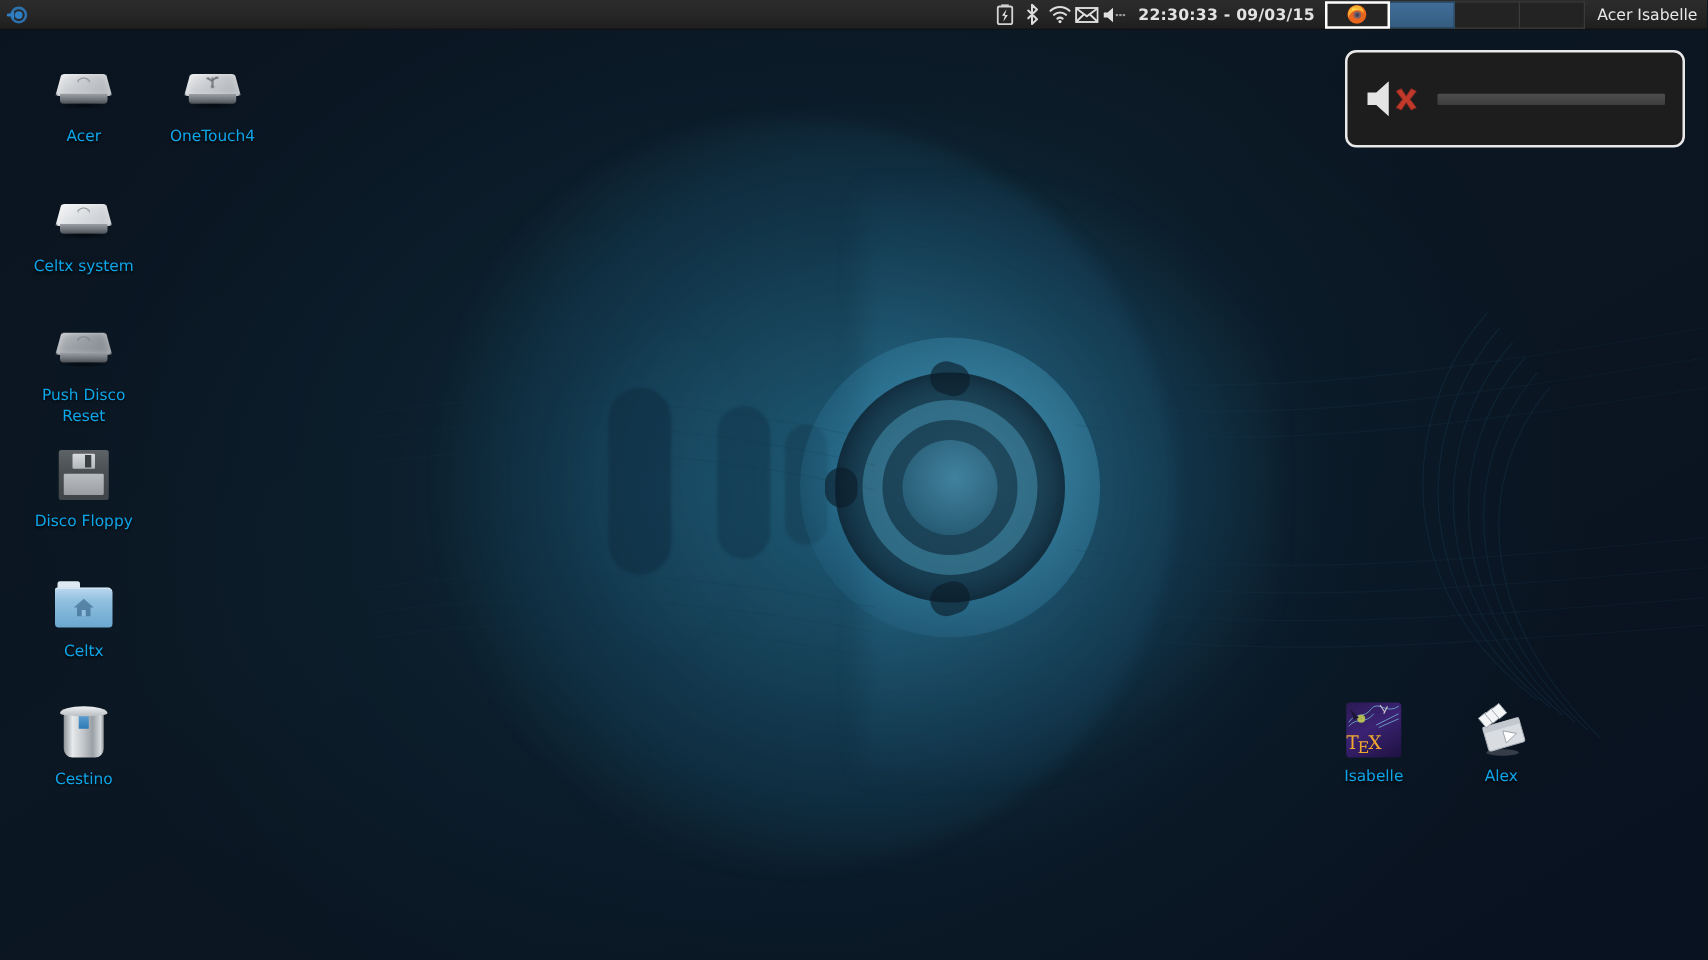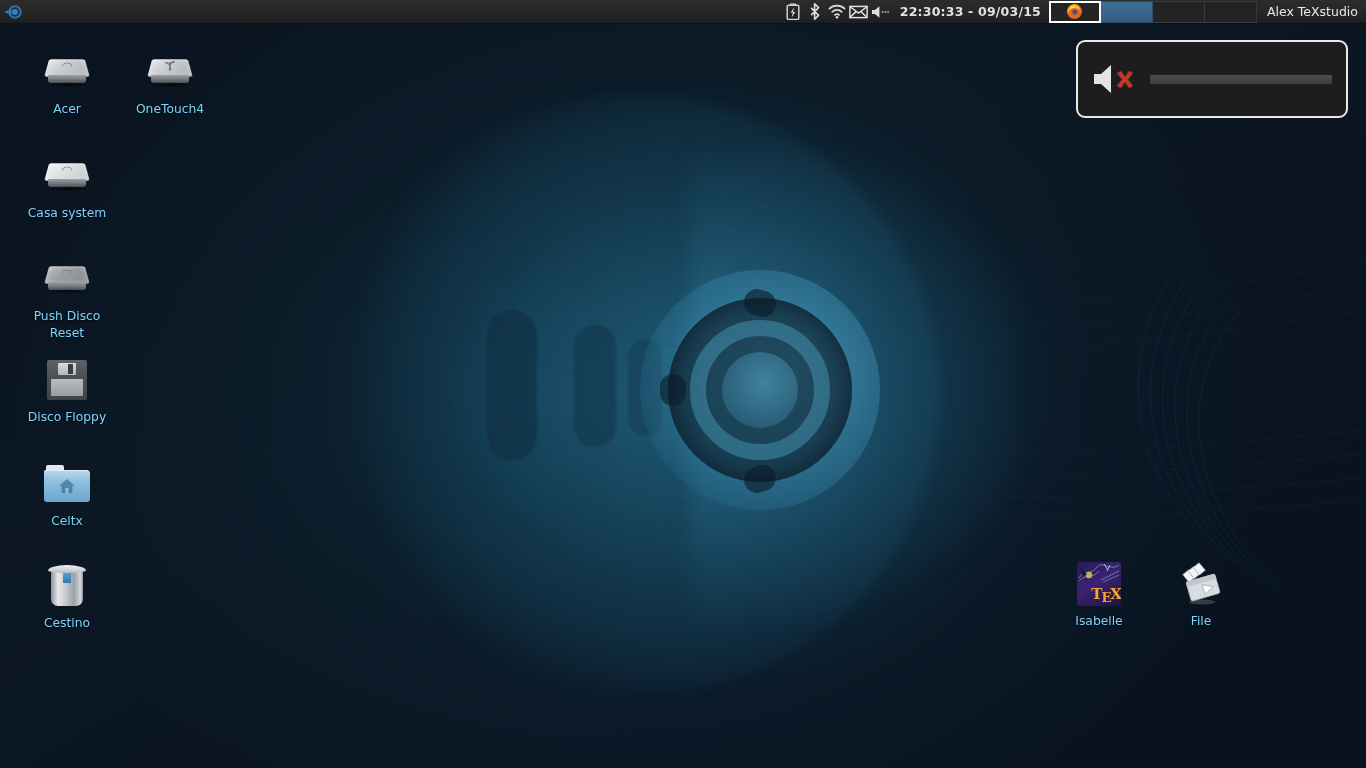--- a/index.html
+++ b/index.html
@@ -135,21 +135,21 @@
     display: flex; flex-direction: column; align-items: center;
     text-align: center;
   }
   .dicon .glyph {
     width: 48px; height: 48px; position: relative;
     display: flex; align-items: center; justify-content: center;
   }
   .dicon .label {
     margin-top: 5px;
     font-size: 12.3px; line-height: 17px;
-    color: #7dd3fc;
+    color: #0ea5e9;
     text-shadow: 0 1px 2px rgba(0,0,0,0.85);
     word-wrap: break-word;
     max-width: 92px;
   }
 
   
   .drv { position: relative; width: 46px; height: 34px; }
   .drv .top {
     position: absolute; left: 3px; top: 0; width: 40px; height: 24px;
     background: linear-gradient(135deg, #e9eaec 0%, #c9ccd0 45%, #aeb2b7 100%);
@@ -272,23 +272,23 @@
   
   .tex {
     width: 44px; height: 44px; position: relative;
     background: linear-gradient(150deg, #2b1a54 0%, #3b2273 45%, #1d1240 100%);
     border-radius: 3px;
     overflow: hidden;
   }
   .tex .scribble { position: absolute; left: 0; top: 0; width: 44px; height: 22px; opacity: 0.85; }
   .tex .txt {
     position: absolute; left: 0; right: 0; bottom: 3px;
-    text-align: right;
+    text-align: left;
     font-family: "DejaVu Serif", serif;
-    font-size: 15px; font-weight: bold;
+    font-size: 15px; font-weight: normal;
     color: #f0a92e;
     letter-spacing: -1px;
   }
   .tex .txt .e { display: inline-block; transform: translateY(3px); font-size: 13px; }
 
   
   .celtx { width: 46px; height: 44px; position: relative; }
 
   
   #osd {
@@ -433,21 +433,21 @@
             <path d="M4.6 4.2 C6.9 3.3 9.4 3.8 11.1 5.4 C9.1 4.8 6.7 5.1 5.2 6.4 Z" fill="#ffd94a"></path>
             <circle cx="9.4" cy="9.6" r="3.2" fill="#2b5fa6" opacity="0.55"></circle>
             <circle cx="9.4" cy="9.6" r="1.7" fill="#16324f" opacity="0.6"></circle>
           </svg>
         </span>
         <span class="task-btn highlight"></span>
         <span class="task-btn"></span>
         <span class="task-btn"></span>
       </span>
 
-      <span id="username">Alex TeXstudio</span>
+      <span id="username">Acer Isabelle</span>
     </div>
   </div>
 
   <div class="dicon" style="left:21px; top:48px;">
     <span class="glyph">
       <span class="drv">
         <span class="top"></span>
           <span class="front"></span>
           <span class="shadow"></span>
         <span class="mark">◠</span>
@@ -481,21 +481,21 @@
 
   <div class="dicon" style="left:21px; top:152px;">
     <span class="glyph">
       <span class="drv bright">
         <span class="top"></span>
           <span class="front"></span>
           <span class="shadow"></span>
         <span class="mark">◠</span>
       </span>
     </span>
-    <span class="label">Casa system</span>
+    <span class="label">Celtx system</span>
   </div>
 
   <div class="dicon" style="left:21px; top:255px;">
     <span class="glyph">
       <span class="drv dim">
         <span class="top"></span>
           <span class="front"></span>
           <span class="shadow"></span>
         <span class="mark">◠</span>
       </span>
@@ -573,21 +573,21 @@
               <path d="M8 8 L15 5 L19 14 L12 17 Z"></path>
               <path d="M14 6 L21 3 L25 12 L18 15 Z"></path>
               <path d="M20 4 L27 1 L31 10 L24 13 Z"></path>
             </g>
             <path d="M24 23 L34 28 L24 33 Z" fill="#ffffff" stroke="#9aa1a8" stroke-width="0.7"></path>
           </g>
           <ellipse cx="24" cy="40" rx="13" ry="2.6" fill="#ffffff" opacity="0.18"></ellipse>
         </svg>
       </span>
     </span>
-    <span class="label">File</span>
+    <span class="label">Alex</span>
   </div>
 
   <div id="osd">
     <span id="osd-icon">
       <svg width="52" height="34" viewBox="0 0 52 34">
         <path d="M2 12 H9 L19 3 V31 L9 22 H2 Z" fill="#e4e4e4"></path>
         <g transform="translate(23,9)">
           <path d="M2 2 L6 0 L10 6 L14 0 L18 2 L13 8.5 L18 15 L14 17 L10 11 L6 17 L2 15 L7 8.5 Z" fill="#c0392b" stroke="#8e2a20" stroke-width="0.8" stroke-linejoin="round"></path>
         </g>
       </svg>

